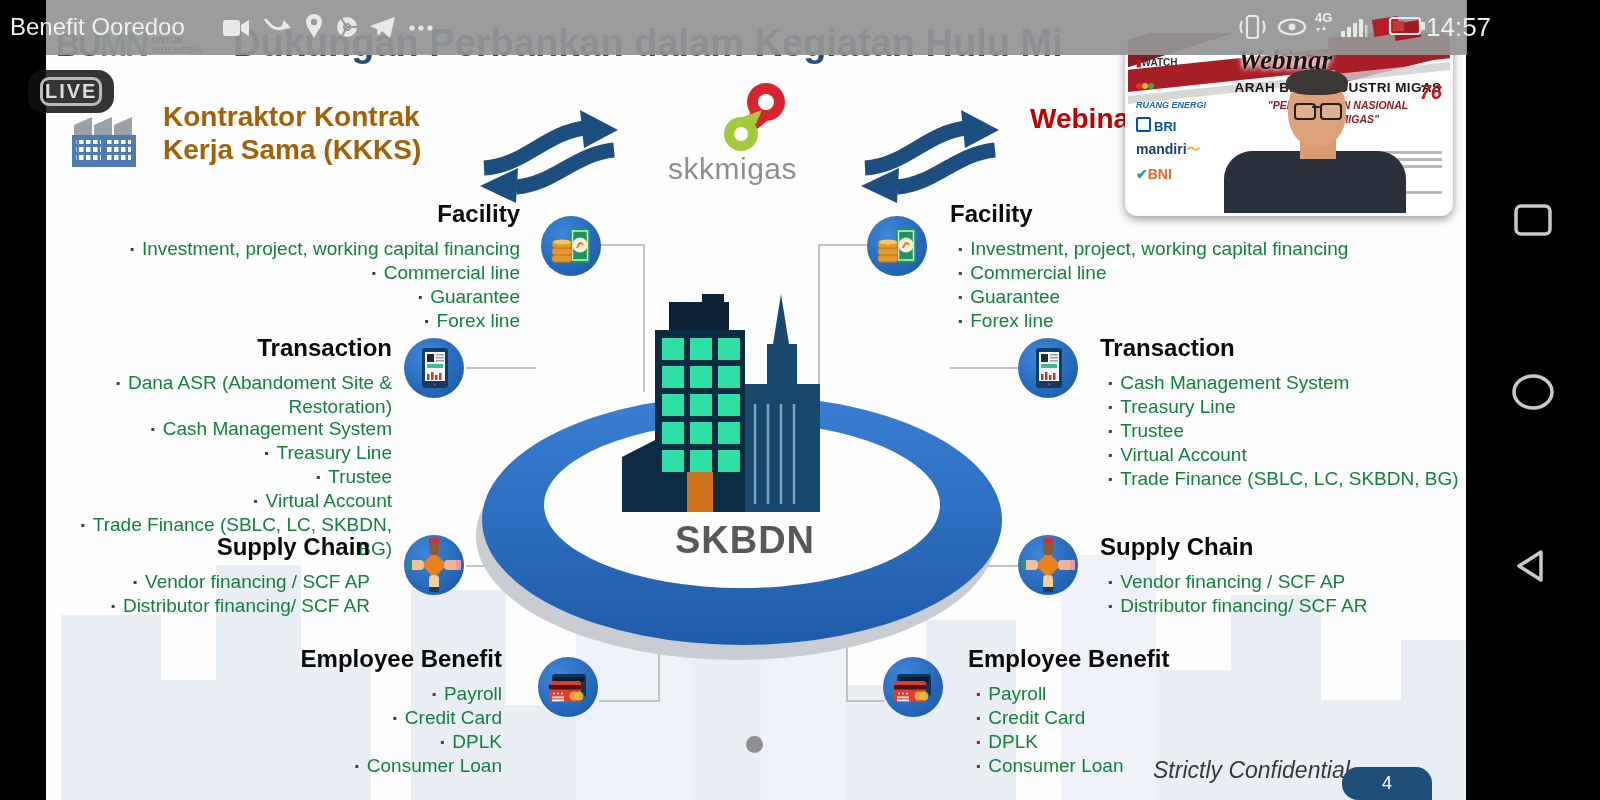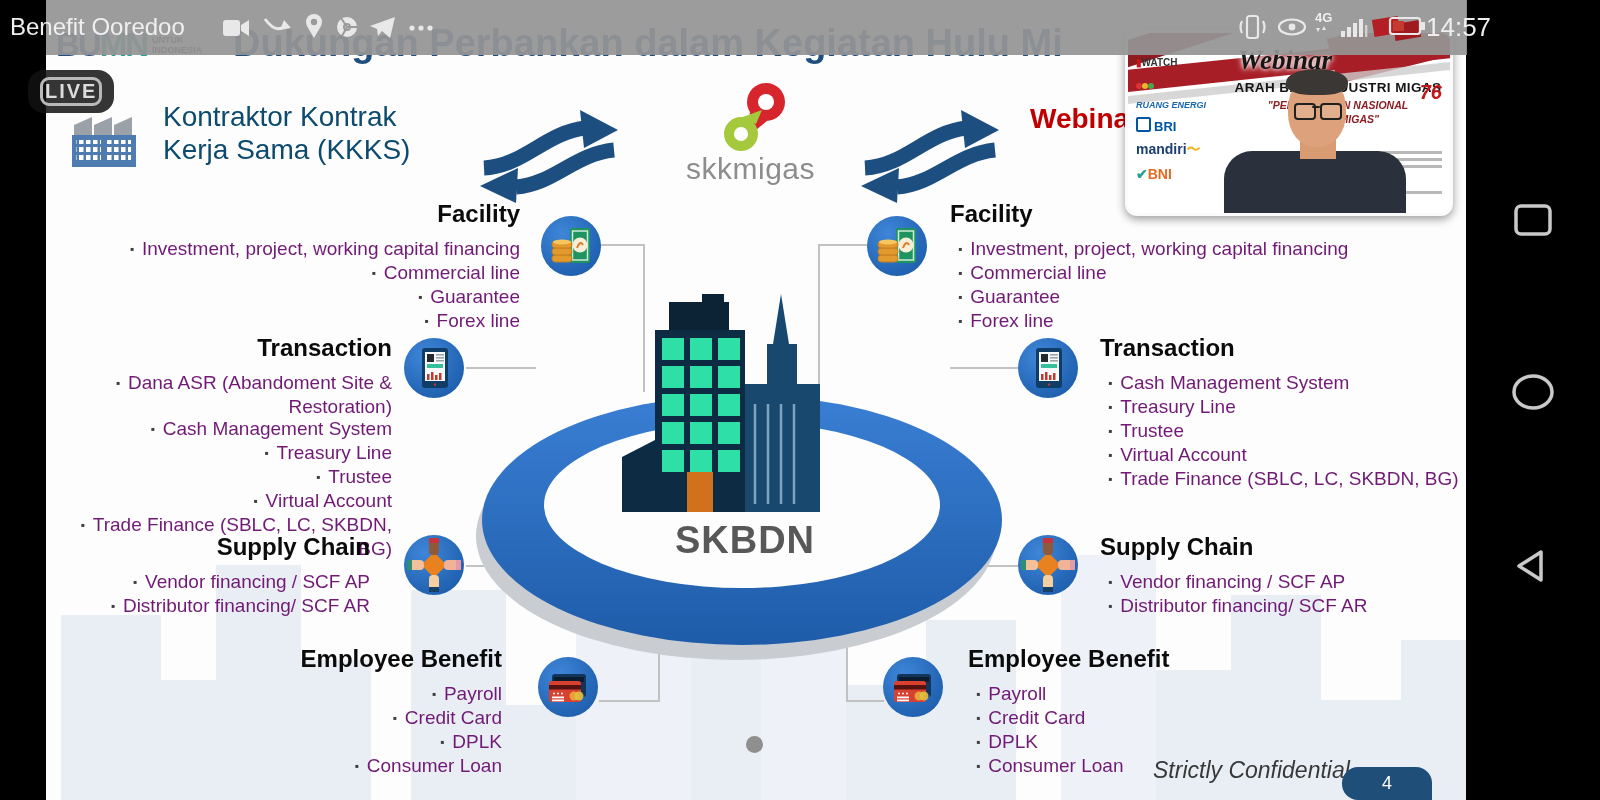--- a/index.html
+++ b/index.html
@@ -14,45 +14,45 @@
   
   #statusbar{position:absolute;left:0;top:0;width:1600px;height:55px;z-index:50;}
   #statusbar .panel{position:absolute;left:46px;top:0;width:1421px;height:55px;background:rgba(148,148,148,0.93);}
   .sb-txt{position:absolute;color:#efefef;z-index:51;}
   .sb-ic{position:absolute;z-index:51;}
   
   #live{position:absolute;left:28px;top:70px;background:rgba(18,18,18,0.85);border-radius:16px;padding:7px 12px;z-index:45;}
   #live span{display:inline-block;border:3px solid #b9b9b9;border-radius:9px;padding:0 2px;color:#dcdcdc;font-weight:bold;font-size:20px;letter-spacing:2px;}
   
   #slide-title{position:absolute;left:233px;top:22px;font-size:38px;font-weight:bold;color:#1d4e7e;z-index:5;white-space:nowrap;}
-  #kkks{position:absolute;left:163px;top:100px;font-size:28px;line-height:33px;font-weight:normal;color:#0c4a6e;z-index:5;}
+  #kkks{position:absolute;left:163px;top:100px;font-size:28px;line-height:33px;font-weight:bold;color:#a16207;z-index:5;}
   #industri{position:absolute;left:1030px;top:103px;font-size:28px;font-weight:bold;color:#c00000;z-index:5;white-space:nowrap;}
   #bumn{position:absolute;left:56px;top:26px;z-index:5;display:flex;align-items:flex-start;}
   #bumn .p1{font-size:33px;font-weight:800;color:#1b4e7e;letter-spacing:-2px;}
   #bumn .p2{font-size:33px;font-weight:800;color:#2aa198;letter-spacing:-2px;}
   #bumn .tag{margin-left:5px;margin-top:9px;font-size:9px;font-weight:bold;color:#222;line-height:10px;}
   
   .sec{position:absolute;z-index:5;}
   .sec .sec-h{font-size:24px;font-weight:bold;color:#0b0b0b;margin:8px 0 10px 0;}
   .sec ul{margin:0;padding:0;list-style:none;}
-  .sec li{font-size:19px;line-height:22px;color:#701a75;}
+  .sec li{font-size:19px;line-height:22px;color:#15803d;}
   .sec li::before{content:"\25AA";font-size:12px;color:#3d3d3d;margin:0 8px;position:relative;top:-2px;}
   .sec.ralign{text-align:right;}
   
   .cl{position:absolute;background:#c2c2c2;z-index:2;}
   
   .svc{position:absolute;width:62px;height:62px;z-index:6;}
   
   #bank-label{position:absolute;left:655px;top:519px;width:180px;text-align:center;font-size:38px;font-weight:800;color:#585858;letter-spacing:1px;z-index:4;}
   
   #confidential{position:absolute;left:1153px;top:757px;font-size:23px;font-style:italic;color:#383838;z-index:5;}
   #page-tab{position:absolute;left:1342px;top:767px;width:90px;height:33px;background:#1f4e79;border-radius:16px 16px 0 16px;color:#fff;text-align:center;line-height:33px;font-size:18px;z-index:5;}
   #gray-dot{position:absolute;left:746px;top:736px;width:17px;height:17px;border-radius:50%;background:#8f8f8f;z-index:2;}
   
-  #skk-text{position:absolute;left:668px;top:152px;width:165px;text-align:center;font-size:30px;color:#8d8d8d;letter-spacing:0.5px;z-index:5;}
+  #skk-text{position:absolute;left:668px;top:152px;width:165px;text-align:left;font-size:30px;color:#8d8d8d;letter-spacing:0.5px;z-index:5;}
   
   #card{position:absolute;left:1125px;top:30px;width:322px;height:180px;background:#fff;border:3px solid #fbfbfb;border-radius:12px;box-shadow:0 3px 10px rgba(0,0,0,.4);overflow:hidden;z-index:30;}
   #card .rb{position:absolute;background:#a81e26;}
   #card .w-script{position:absolute;left:110px;right:6px;top:12px;text-align:left;font-family:"Liberation Serif",serif;font-style:italic;font-weight:bold;font-size:27px;color:#151515;text-shadow:0 0 4px #fff,0 0 7px #fff;z-index:3;}
   #card .w-title{position:absolute;left:100px;right:2px;top:47px;text-align:center;font-size:13.5px;font-weight:bold;color:#141414;z-index:3;letter-spacing:.4px;}
   #card .w-sub{position:absolute;left:100px;right:2px;text-align:center;font-size:10.5px;font-weight:bold;font-style:italic;color:#8c1d22;z-index:3;}
   #card .logos{position:absolute;left:8px;top:24px;width:90px;z-index:3;}
   #card .logo-row{margin-bottom:7px;font-weight:bold;white-space:nowrap;}
   #card .badge76{position:absolute;right:8px;top:48px;color:#c4161c;font-size:20px;font-weight:800;font-style:italic;z-index:3;}
   #card .tinybar{position:absolute;background:#b9b9b9;height:3px;z-index:3;}

